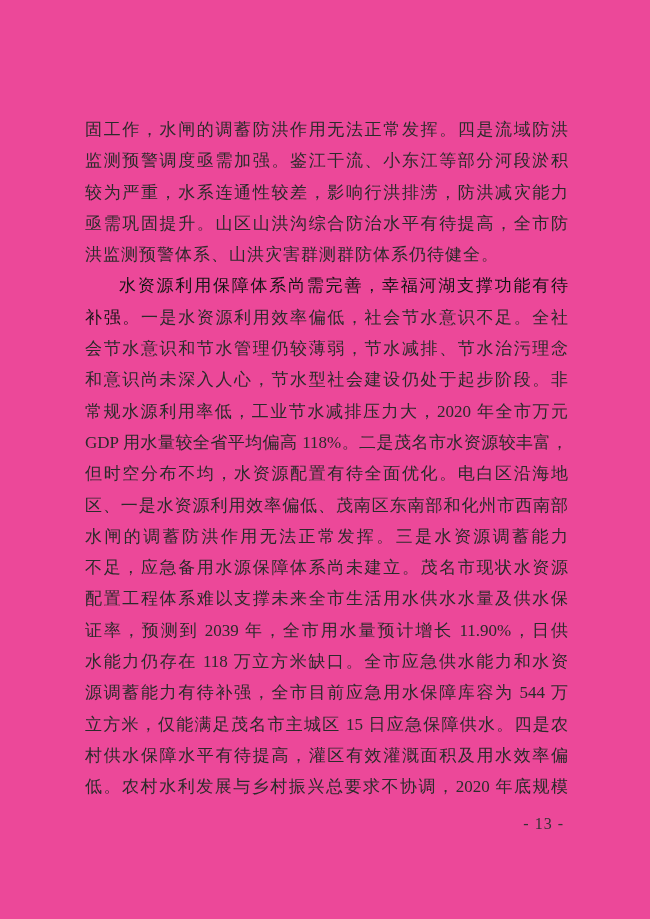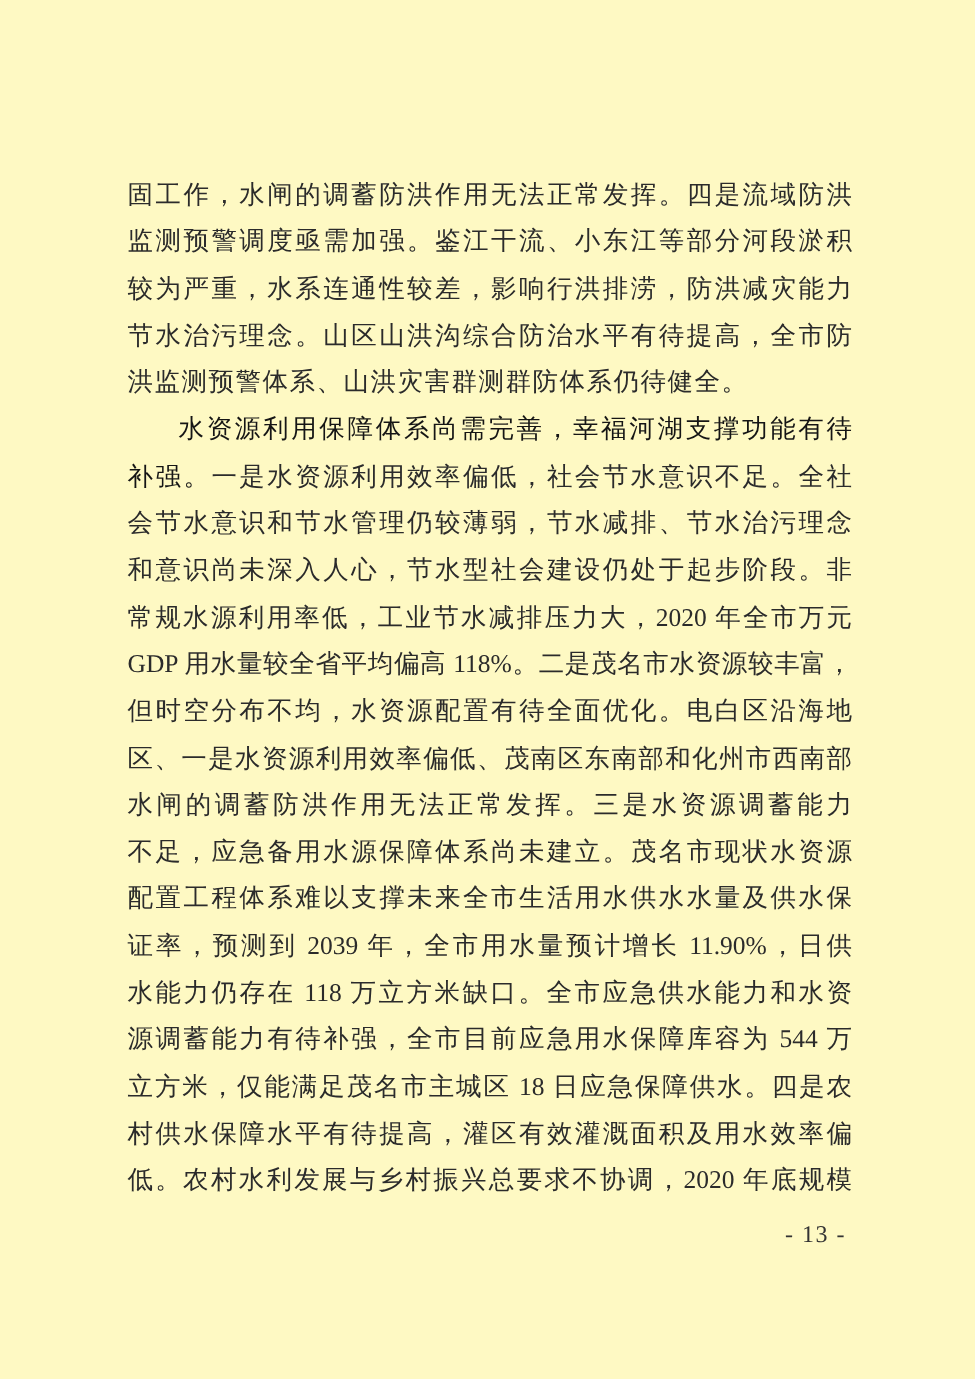--- a/index.html
+++ b/index.html
@@ -5,21 +5,21 @@
   html, body {
     margin: 0;
     padding: 0;
     background: #e8e8e8;
   }
   .page {
     position: relative;
     width: 650px;
     height: 919px;
     margin: 0 auto;
-    background: #fef9c3;
+    background: #ec4899;
     font-family: "Liberation Serif", "DejaVu Serif", serif;
     color: #2b2b2b;
     overflow: hidden;
   }
   .body-text {
     position: absolute;
     left: 85px;
     top: 114px;
     width: 483px;
   }
@@ -61,34 +61,34 @@
   }
 </style>
 </head>
 <body>
 
 <div class="page">
   <div class="body-text" id="body-text">
       <div class="line fill"><span class="seg-regular">固工作，水闸的调蓄防洪作用无法正常发挥。四是流域防洪</span></div>
       <div class="line fill"><span class="seg-regular">监测预警调度亟需加强。鉴江干流、小东江等部分河段淤积</span></div>
       <div class="line fill"><span class="seg-regular">较为严重，水系连通性较差，影响行洪排涝，防洪减灾能力</span></div>
-      <div class="line fill"><span class="seg-regular">节水治污理念。山区山洪沟综合防治水平有待提高，全市防</span></div>
+      <div class="line fill"><span class="seg-regular">亟需巩固提升。山区山洪沟综合防治水平有待提高，全市防</span></div>
       <div class="line no-fill"><span class="seg-regular">洪监测预警体系、山洪灾害群测群防体系仍待健全。</span></div>
       <div class="line fill indent"><span class="seg-bold">水资源利用保障体系尚需完善，幸福河湖支撑功能有待</span></div>
       <div class="line fill"><span class="seg-bold">补强。</span><span class="seg-regular">一是水资源利用效率偏低，社会节水意识不足。全社</span></div>
       <div class="line fill"><span class="seg-regular">会节水意识和节水管理仍较薄弱，节水减排、节水治污理念</span></div>
       <div class="line fill"><span class="seg-regular">和意识尚未深入人心，节水型社会建设仍处于起步阶段。非</span></div>
       <div class="line fill"><span class="seg-regular">常规水源利用率低，工业节水减排压力大，2020 年全市万元</span></div>
       <div class="line fill"><span class="seg-regular">GDP 用水量较全省平均偏高 118%。二是茂名市水资源较丰富，</span></div>
       <div class="line fill"><span class="seg-regular">但时空分布不均，水资源配置有待全面优化。电白区沿海地</span></div>
       <div class="line fill"><span class="seg-regular">区、一是水资源利用效率偏低、茂南区东南部和化州市西南部</span></div>
       <div class="line fill"><span class="seg-regular">水闸的调蓄防洪作用无法正常发挥。三是水资源调蓄能力</span></div>
       <div class="line fill"><span class="seg-regular">不足，应急备用水源保障体系尚未建立。茂名市现状水资源</span></div>
       <div class="line fill"><span class="seg-regular">配置工程体系难以支撑未来全市生活用水供水水量及供水保</span></div>
       <div class="line fill"><span class="seg-regular">证率，预测到 2039 年，全市用水量预计增长 11.90%，日供</span></div>
       <div class="line fill"><span class="seg-regular">水能力仍存在 118 万立方米缺口。全市应急供水能力和水资</span></div>
       <div class="line fill"><span class="seg-regular">源调蓄能力有待补强，全市目前应急用水保障库容为 544 万</span></div>
-      <div class="line fill"><span class="seg-regular">立方米，仅能满足茂名市主城区 18 日应急保障供水。四是农</span></div>
+      <div class="line fill"><span class="seg-regular">立方米，仅能满足茂名市主城区 15 日应急保障供水。四是农</span></div>
       <div class="line fill"><span class="seg-regular">村供水保障水平有待提高，灌区有效灌溉面积及用水效率偏</span></div>
       <div class="line fill"><span class="seg-regular">低。农村水利发展与乡村振兴总要求不协调，2020 年底规模</span></div>
     </div>
   <div class="page-number">- 13 -</div>
 </div>
 
 </body></html>

